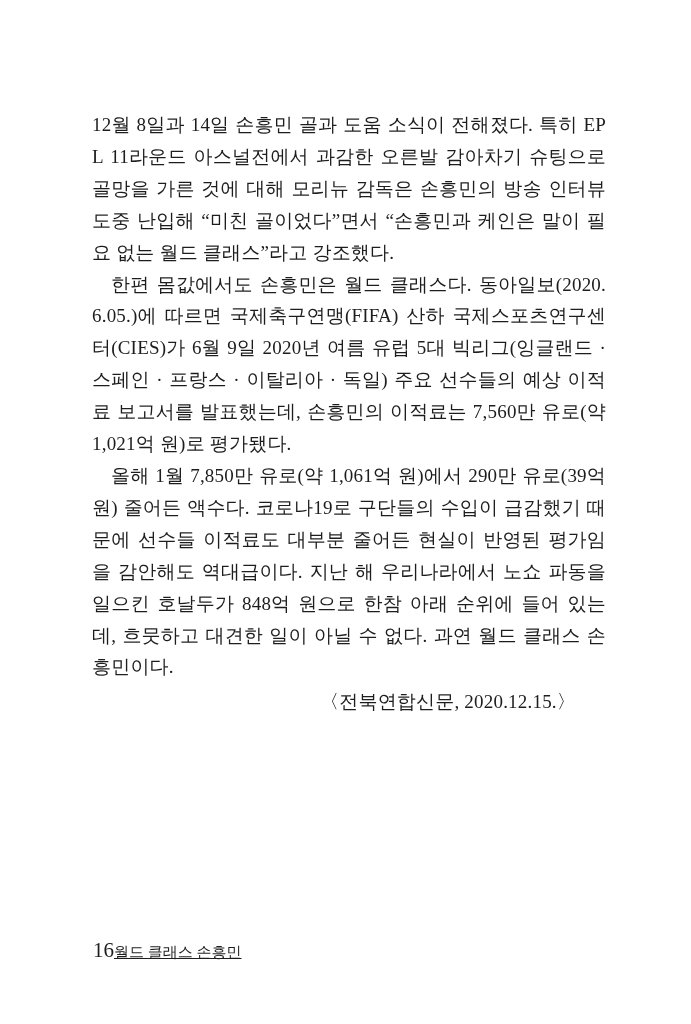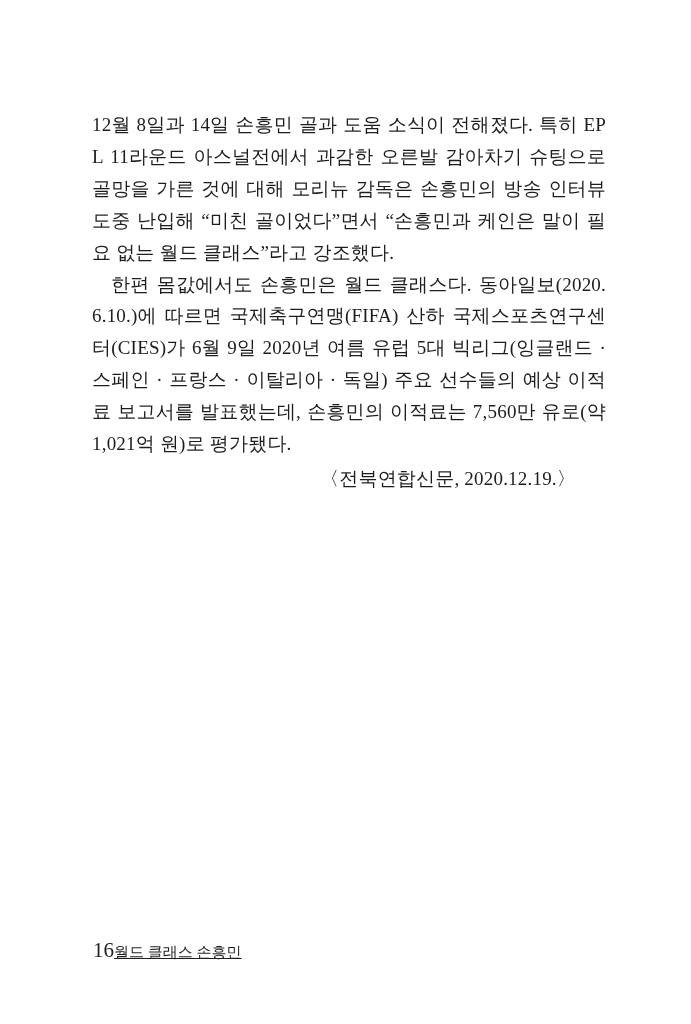--- a/index.html
+++ b/index.html
@@ -54,22 +54,23 @@
     text-decoration: underline;
   }
 </style>
 </head>
 <body>
 
 <div class="page">
 
   <div class="content">
     <p class="para">12월 8일과 14일 손흥민 골과 도움 소식이 전해졌다. 특히 EPL 11라운드 아스널전에서 과감한 오른발 감아차기 슈팅으로 골망을 가른 것에 대해 모리뉴 감독은 손흥민의 방송 인터뷰 도중 난입해 “미친 골이었다”면서 “손흥민과 케인은 말이 필요 없는 월드 클래스”라고 강조했다.</p>
-    <p class="para indent">한편 몸값에서도 손흥민은 월드 클래스다. 동아일보(2020.6.10.)에 따르면 국제축구연맹(FIFA) 산하 국제스포츠연구센터(CIES)가 6월 9일 2020년 여름 유럽 5대 빅리그(잉글랜드 · 스페인 · 프랑스 · 이탈리아 · 독일) 주요 선수들의 예상 이적료 보고서를 발표했는데, 손흥민의 이적료는 7,560만 유로(약 1,021억 원)로 평가됐다.</p>
-    <p class="citation">〈전북연합신문, 2020.12.19.〉</p>
+    <p class="para indent">한편 몸값에서도 손흥민은 월드 클래스다. 동아일보(2020.6.05.)에 따르면 국제축구연맹(FIFA) 산하 국제스포츠연구센터(CIES)가 6월 9일 2020년 여름 유럽 5대 빅리그(잉글랜드 · 스페인 · 프랑스 · 이탈리아 · 독일) 주요 선수들의 예상 이적료 보고서를 발표했는데, 손흥민의 이적료는 7,560만 유로(약 1,021억 원)로 평가됐다.</p>
+    <p class="para indent">올해 1월 7,850만 유로(약 1,061억 원)에서 290만 유로(39억 원) 줄어든 액수다. 코로나19로 구단들의 수입이 급감했기 때문에 선수들 이적료도 대부분 줄어든 현실이 반영된 평가임을 감안해도 역대급이다. 지난 해 우리나라에서 노쇼 파동을 일으킨 호날두가 848억 원으로 한참 아래 순위에 들어 있는데, 흐뭇하고 대견한 일이 아닐 수 없다. 과연 월드 클래스 손흥민이다.</p>
+    <p class="citation">〈전북연합신문, 2020.12.15.〉</p>
   </div>
 
   <div class="footer">
     <span class="page-num">16</span>
     <span class="running-title">월드 클래스 손흥민</span>
   </div>
 
 </div>
 
 </body></html>

